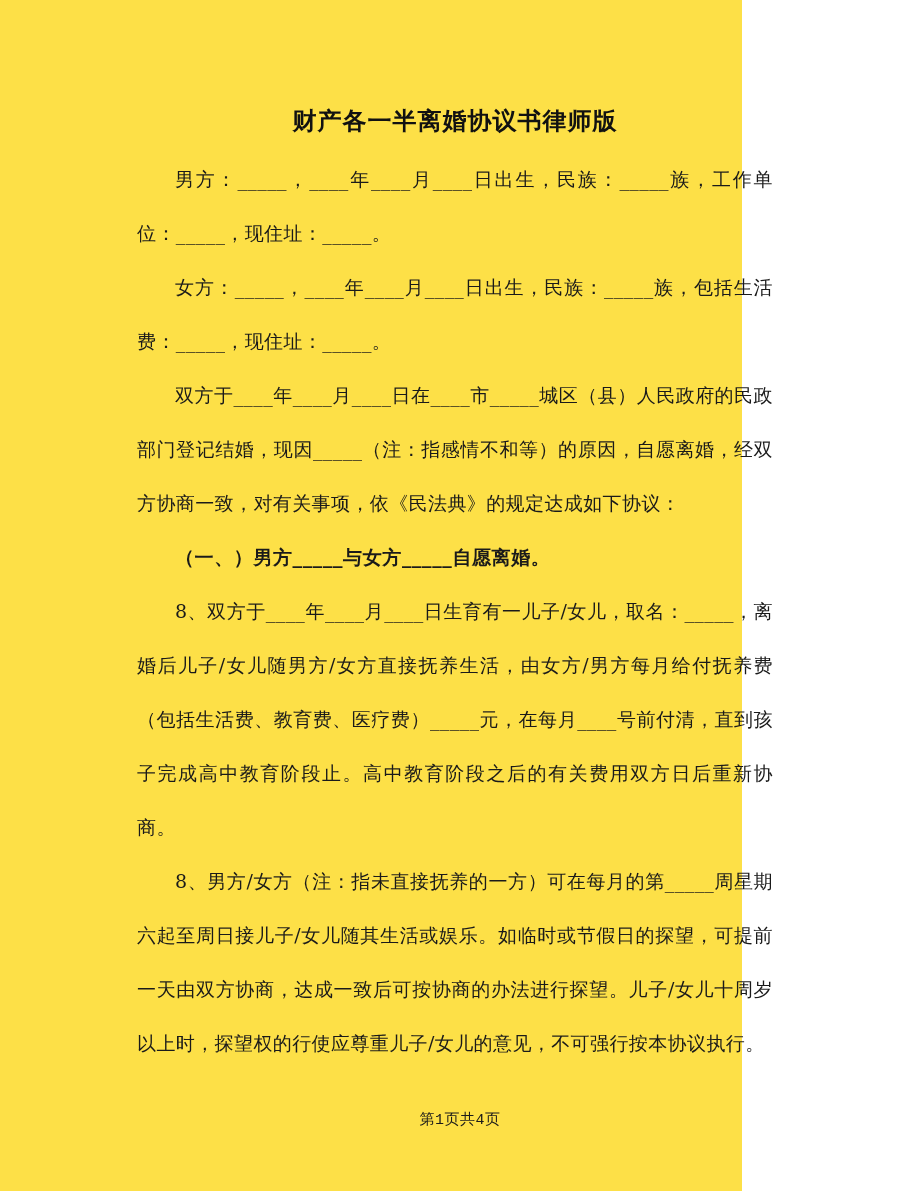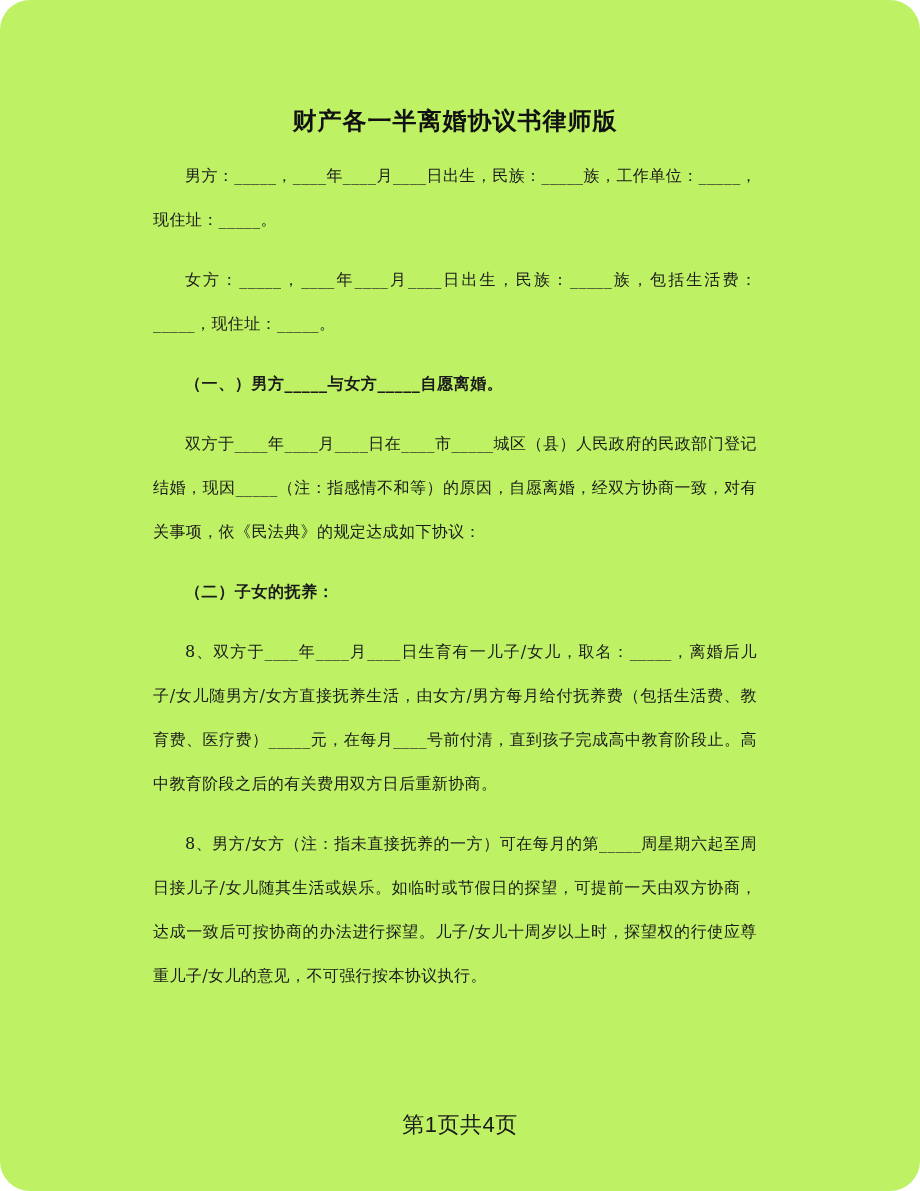--- a/index.html
+++ b/index.html
@@ -14,93 +14,91 @@
     position: relative;
     font-family: "DejaVu Serif", "Liberation Serif", serif;
     color: #1a1a1a;
     overflow: hidden;
   }
 
   .page {
     position: absolute;
     left: 0;
     top: 0;
-    width: 920px;
+    width: 742px;
     height: 1191px;
-    background: #bef264;
-    border-radius: 30px;
+    background: #fde047;
   }
 
   .doc-body {
     position: absolute;
     left: 137px;
     top: 104px;
     width: 636px;
   }
 
   .doc-title {
     font-size: 24px;
     font-weight: bold;
     text-align: center;
     letter-spacing: 1px;
     line-height: 34px;
     margin: 0 0 14px 0;
     color: #111111;
   }
 
   .para {
-    font-size: 16px;
-    line-height: 44px;
+    font-size: 19px;
+    line-height: 54px;
     text-align: justify;
     text-justify: inter-ideograph;
-    margin: 16px;
+    margin: 0;
     letter-spacing: 0.4px;
     color: #1a1a1a;
     text-indent: 2em;
   }
 
   .para.bold {
     font-weight: bold;
     letter-spacing: 0.6px;
   }
 
   .para.numbered {
     text-indent: 2em;
   }
 
   .page-footer {
     position: absolute;
     left: 0;
     top: 1110px;
     width: 920px;
     text-align: center;
-    font-size: 22px;
-    font-family: Liberation Sans, sans-serif;
+    font-size: 15px;
+    font-family: Liberation Mono, monospace;
     color: #1a1a1a;
     letter-spacing: 0.5px;
   }
 </style>
 </head>
 <body>
 
 <div class="page">
 
   <div class="doc-body">
 
     <h1 class="doc-title">财产各一半离婚协议书律师版</h1>
 
     <p class="para">男方：_____，____年____月____日出生，民族：_____族，工作单位：_____，现住址：_____。</p>
 
     <p class="para">女方：_____，____年____月____日出生，民族：_____族，包括生活费：_____，现住址：_____。</p>
 
+    <p class="para">双方于____年____月____日在____市_____城区（县）人民政府的民政部门登记结婚，现因_____（注：指感情不和等）的原因，自愿离婚，经双方协商一致，对有关事项，依《民法典》的规定达成如下协议：</p>
+
     <p class="para bold">（一、）男方_____与女方_____自愿离婚。</p>
 
-    <p class="para">双方于____年____月____日在____市_____城区（县）人民政府的民政部门登记结婚，现因_____（注：指感情不和等）的原因，自愿离婚，经双方协商一致，对有关事项，依《民法典》的规定达成如下协议：</p>
-
-    <p class="para bold">（二）子女的抚养：</p>
 
     <p class="para numbered">8、双方于____年____月____日生育有一儿子/女儿，取名：_____，离婚后儿子/女儿随男方/女方直接抚养生活，由女方/男方每月给付抚养费（包括生活费、教育费、医疗费）_____元，在每月____号前付清，直到孩子完成高中教育阶段止。高中教育阶段之后的有关费用双方日后重新协商。</p>
 
     <p class="para numbered">8、男方/女方（注：指未直接抚养的一方）可在每月的第_____周星期六起至周日接儿子/女儿随其生活或娱乐。如临时或节假日的探望，可提前一天由双方协商，达成一致后可按协商的办法进行探望。儿子/女儿十周岁以上时，探望权的行使应尊重儿子/女儿的意见，不可强行按本协议执行。</p>
 
   </div>
 
   <div class="page-footer">第1页共4页</div>
 
 </div>

